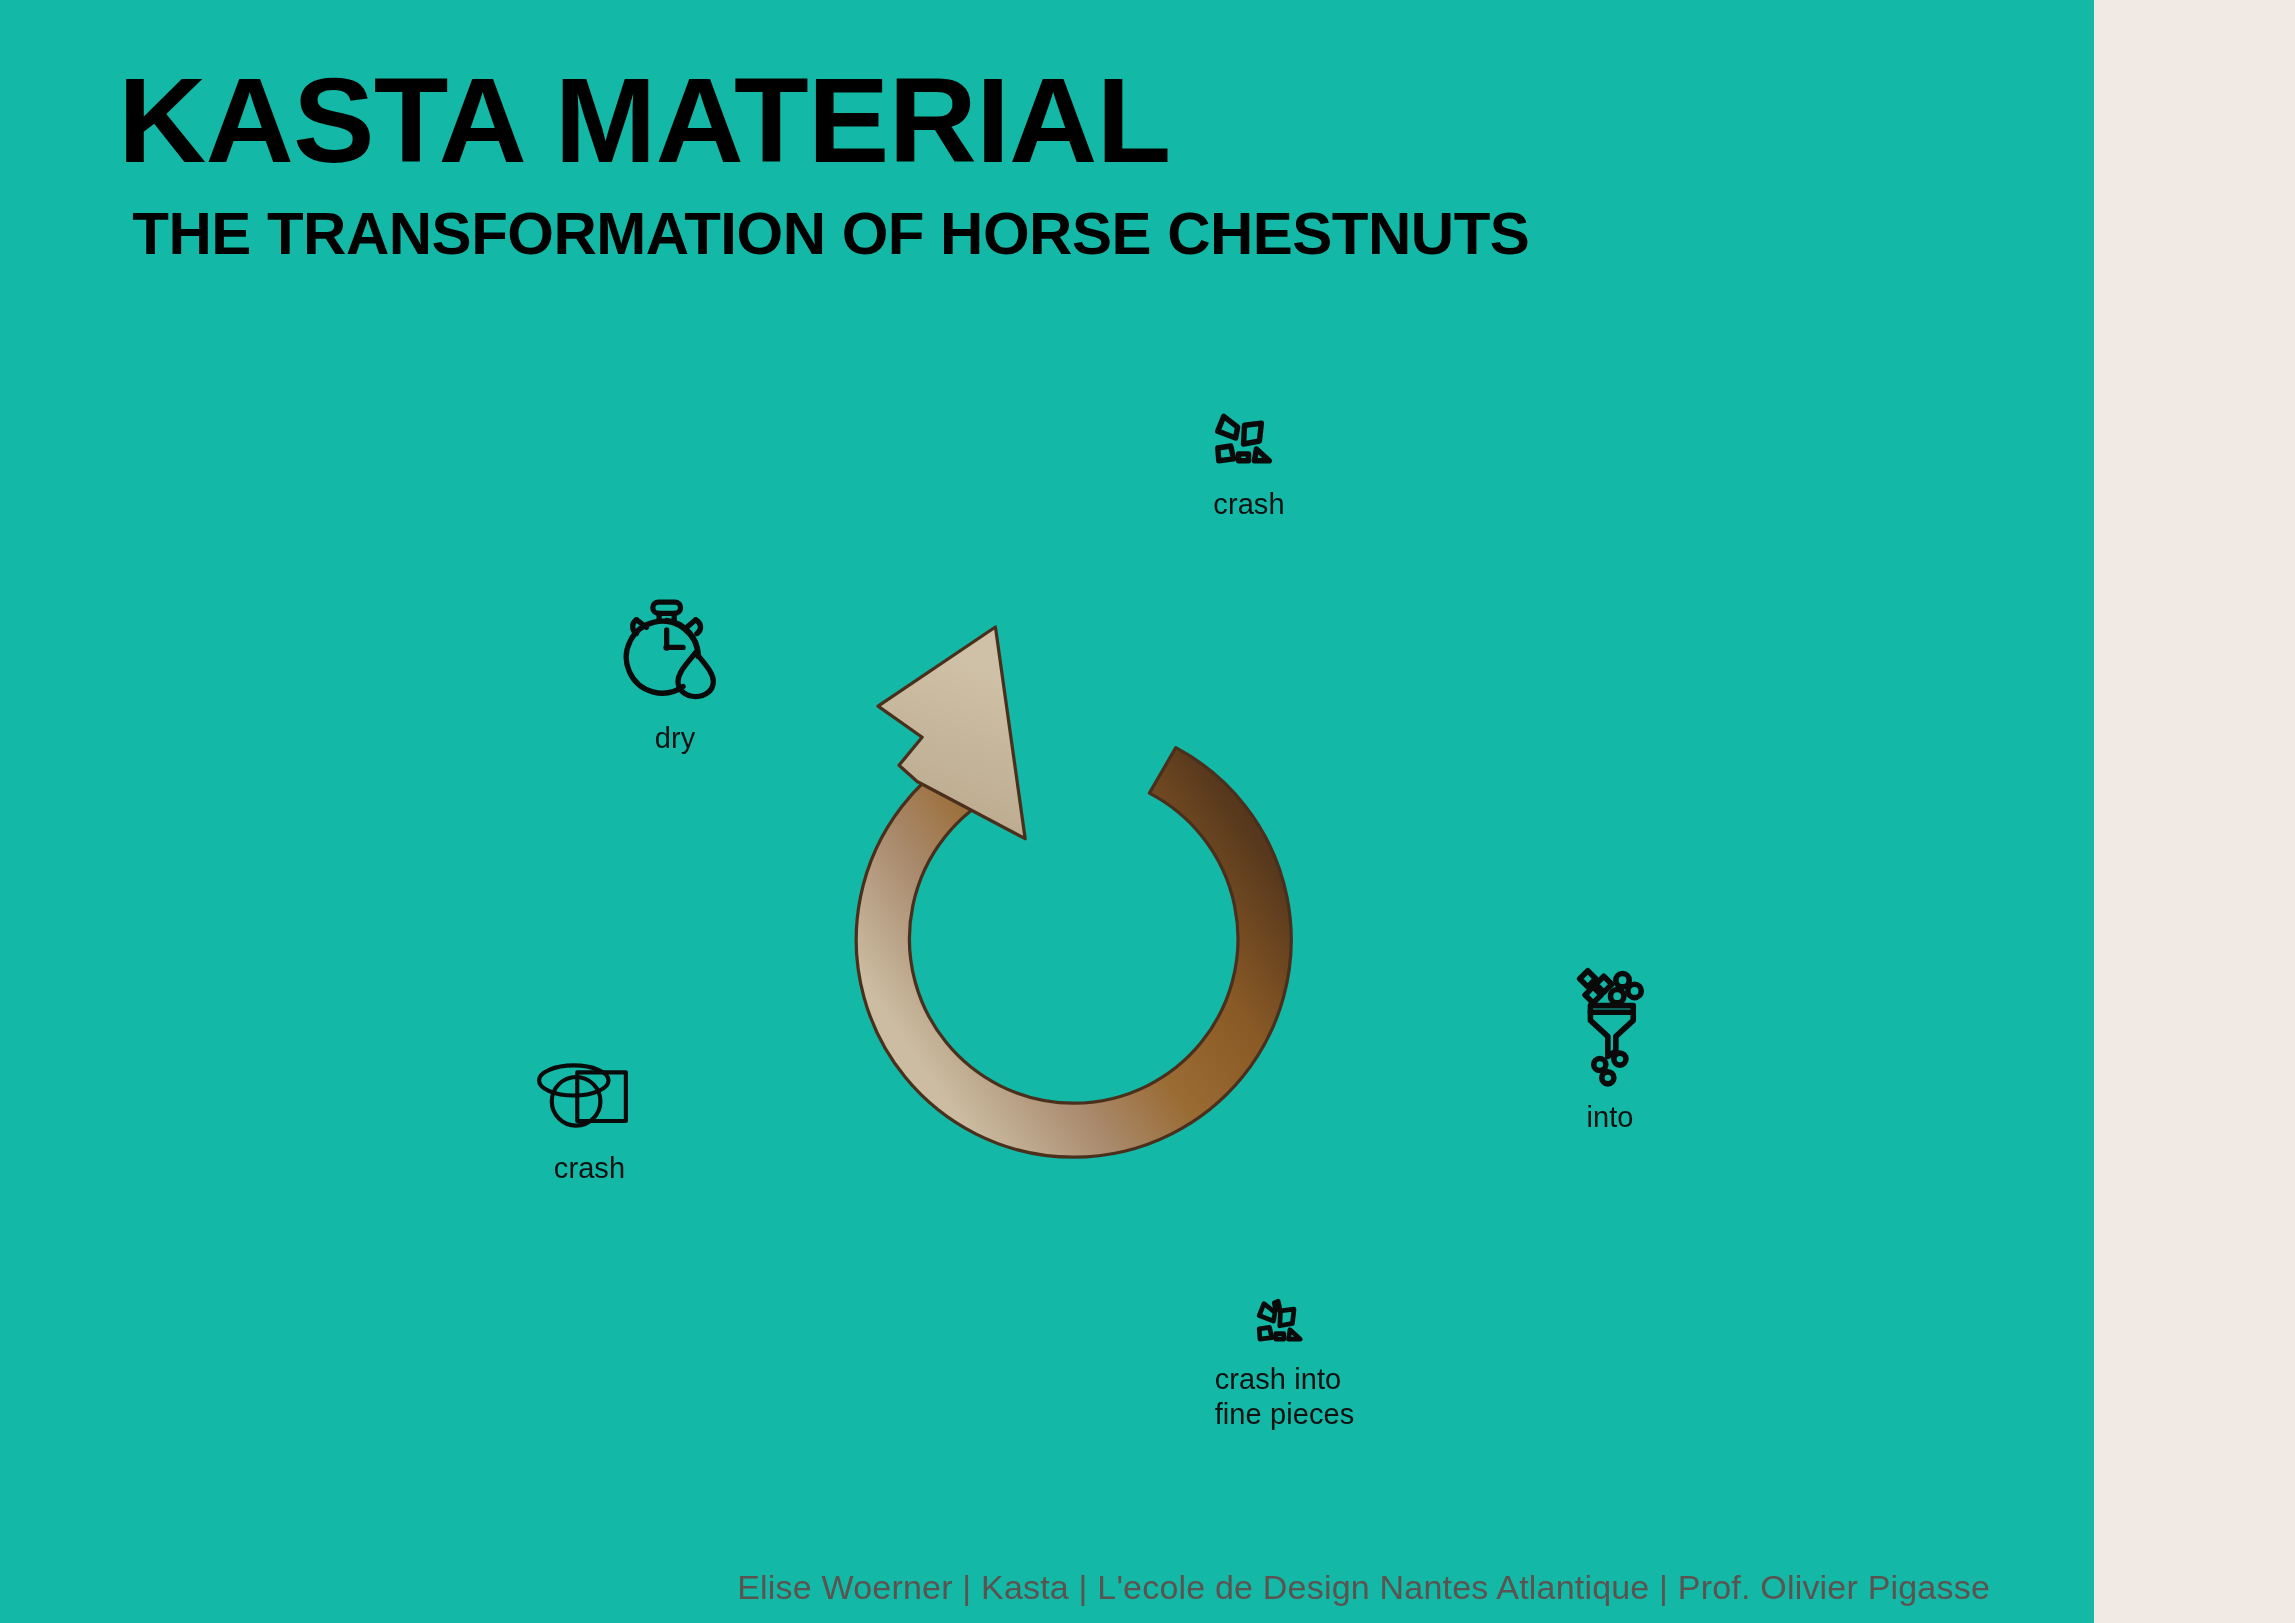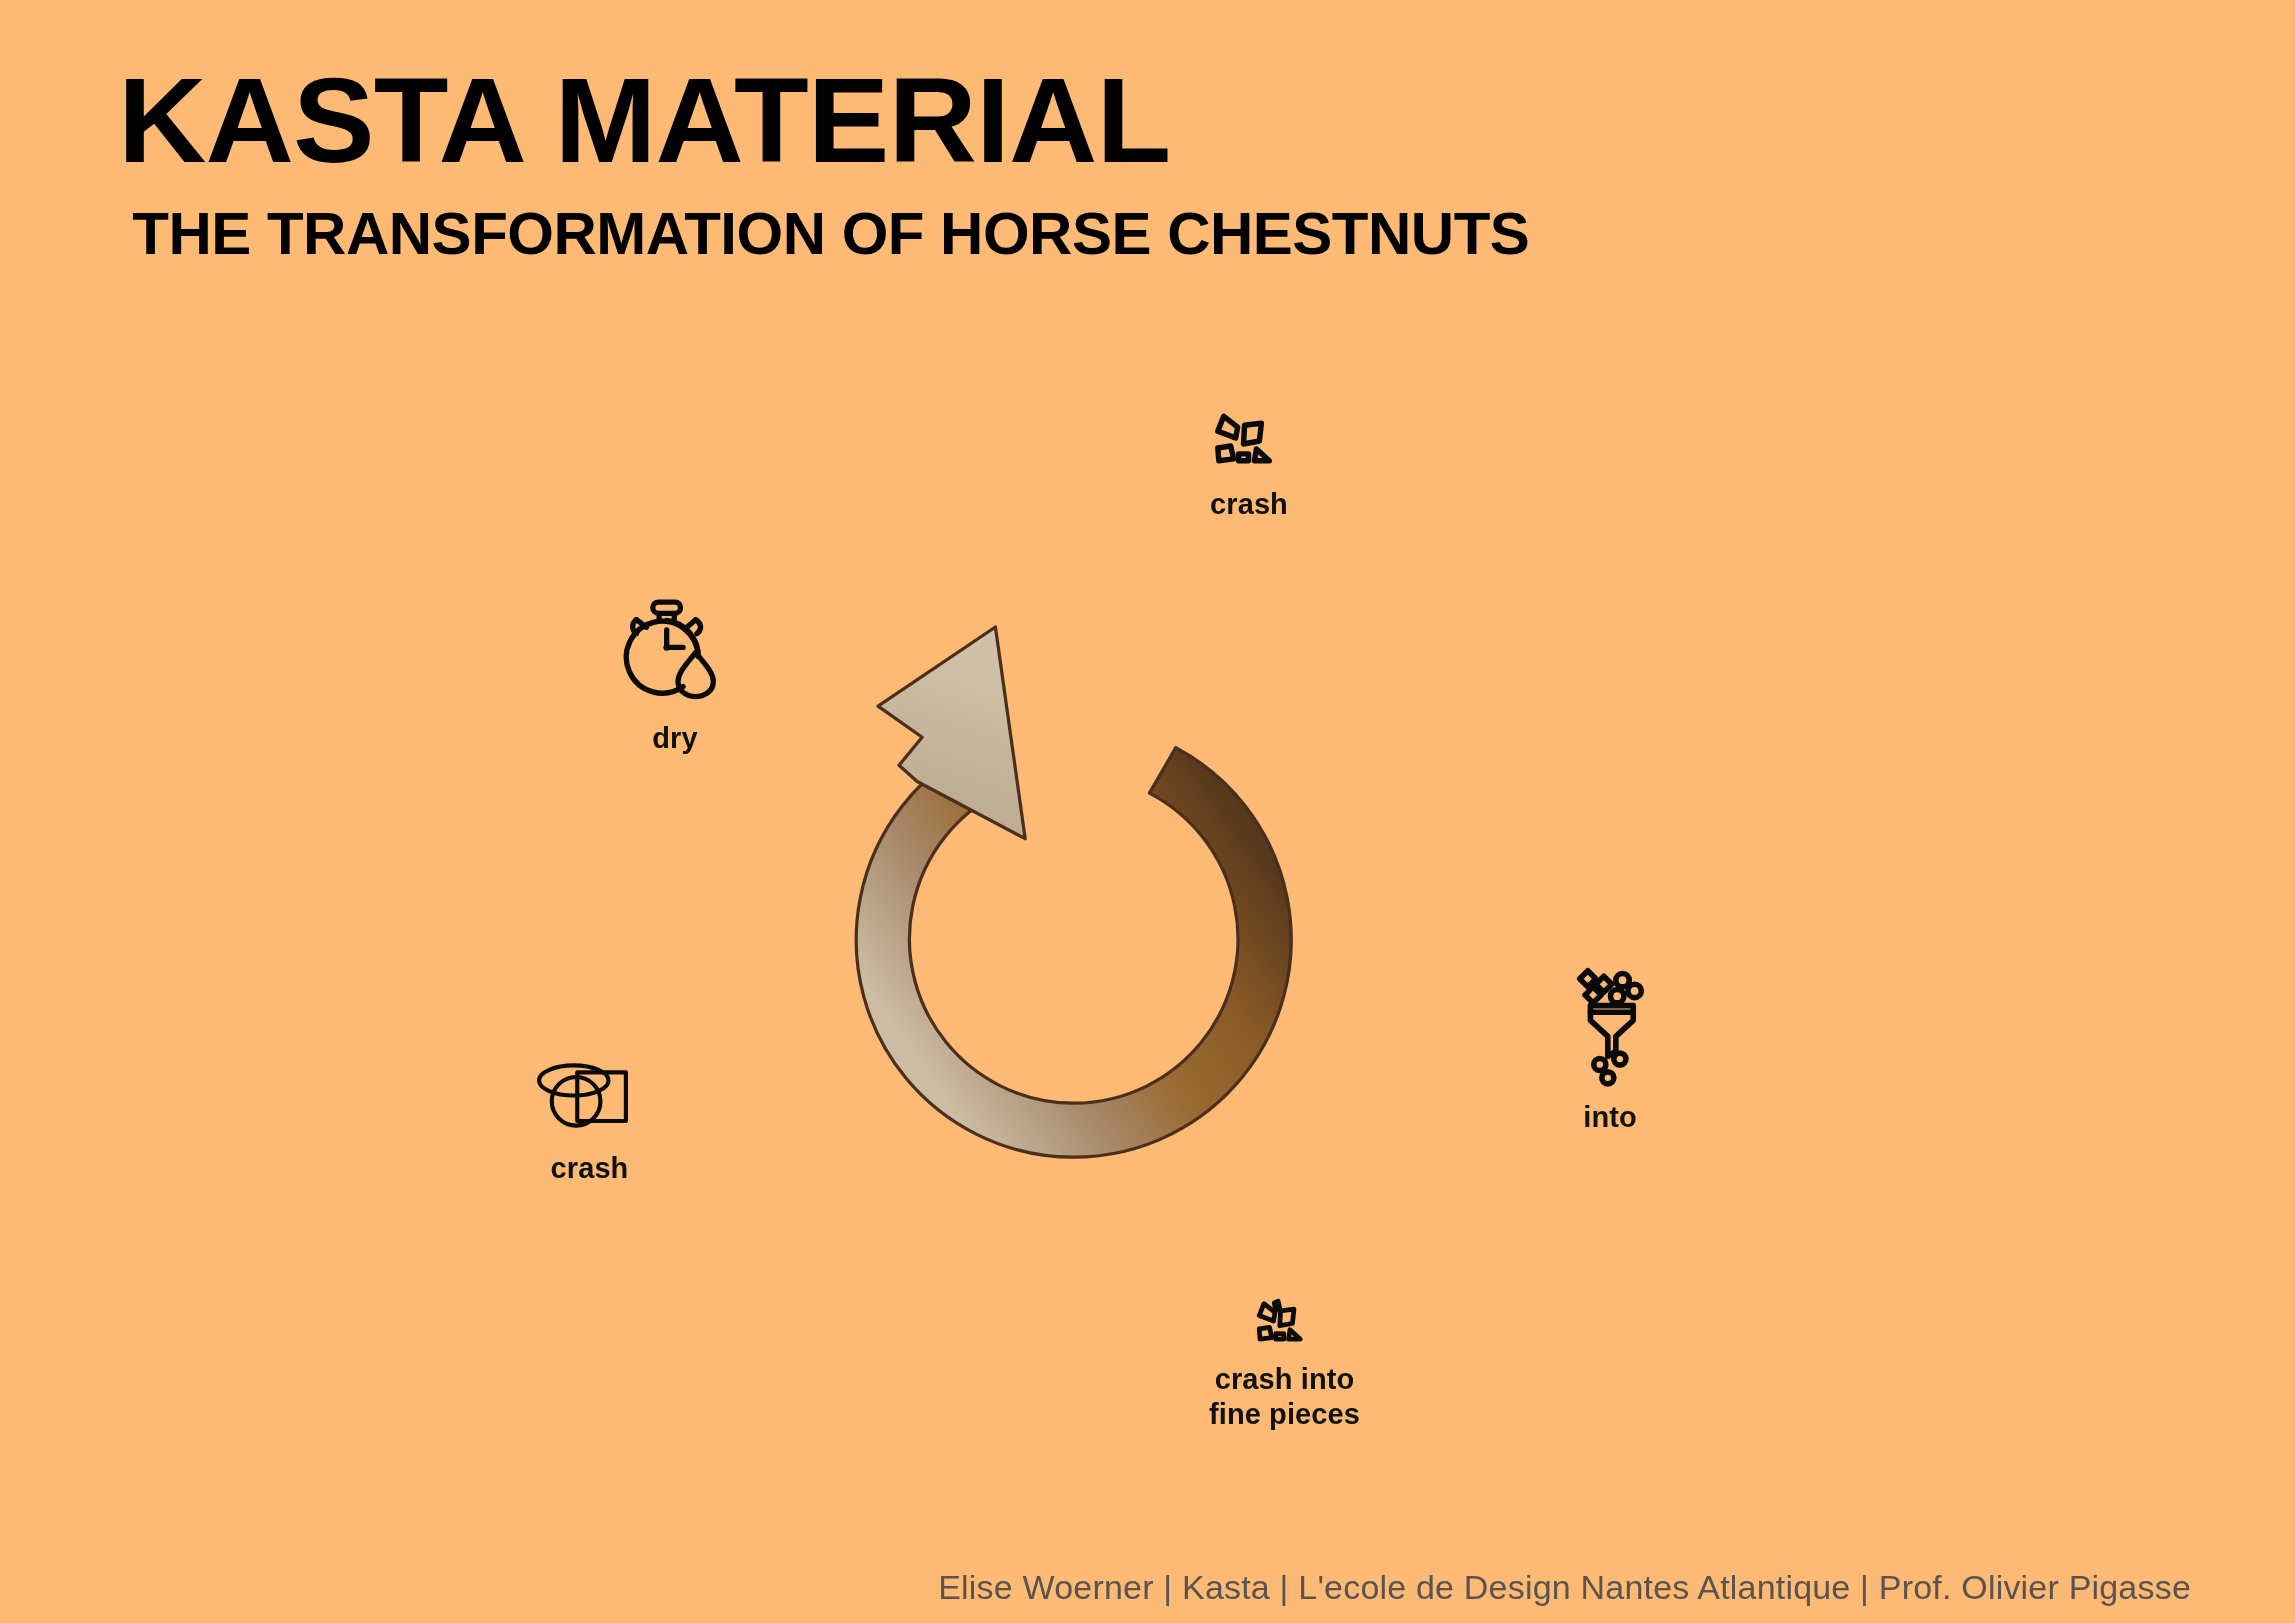--- a/index.html
+++ b/index.html
@@ -11,23 +11,23 @@
     height: 1623px;
     background: #F1E9E4;
     font-family: "Liberation Sans", sans-serif;
     overflow: hidden;
     position: relative;
   }
 
   #poster {
     position: absolute;
     inset: 0;
-    width: 2295px;
+    width: 2094px;
     height: 1623px;
-    background: #fdba74;
+    background: #14b8a6;
   }
 
   
   .header {
     position: absolute;
     left: 118px;
     top: 60px;
     width: 2082px;
   }
   .title {
@@ -79,25 +79,25 @@
     position: absolute;
     display: flex;
     flex-direction: column;
     align-items: center;
   }
   .step .glyph {
     display: block;
   }
   .step .caption {
     font-family: "Liberation Sans", sans-serif;
-    font-weight: 700;
+    font-weight: 400;
     font-size: 29px;
     line-height: 1.18;
     color: #111111;
-    text-align: center;
+    text-align: left;
     white-space: pre-line;
     margin-top: 8.3px;
     letter-spacing: 0.1px;
   }
 
   
   #step-crash        { left: 1152px; top: 407px;  width: 194px; }
   #step-peel         { left: 1504px; top: 606px; width: 167px; }
   #step-sort         { left: 1522px; top: 962px; width: 176px; }
   #step-crash-fine   { left: 1164px; top: 1296px; width: 241px; }

